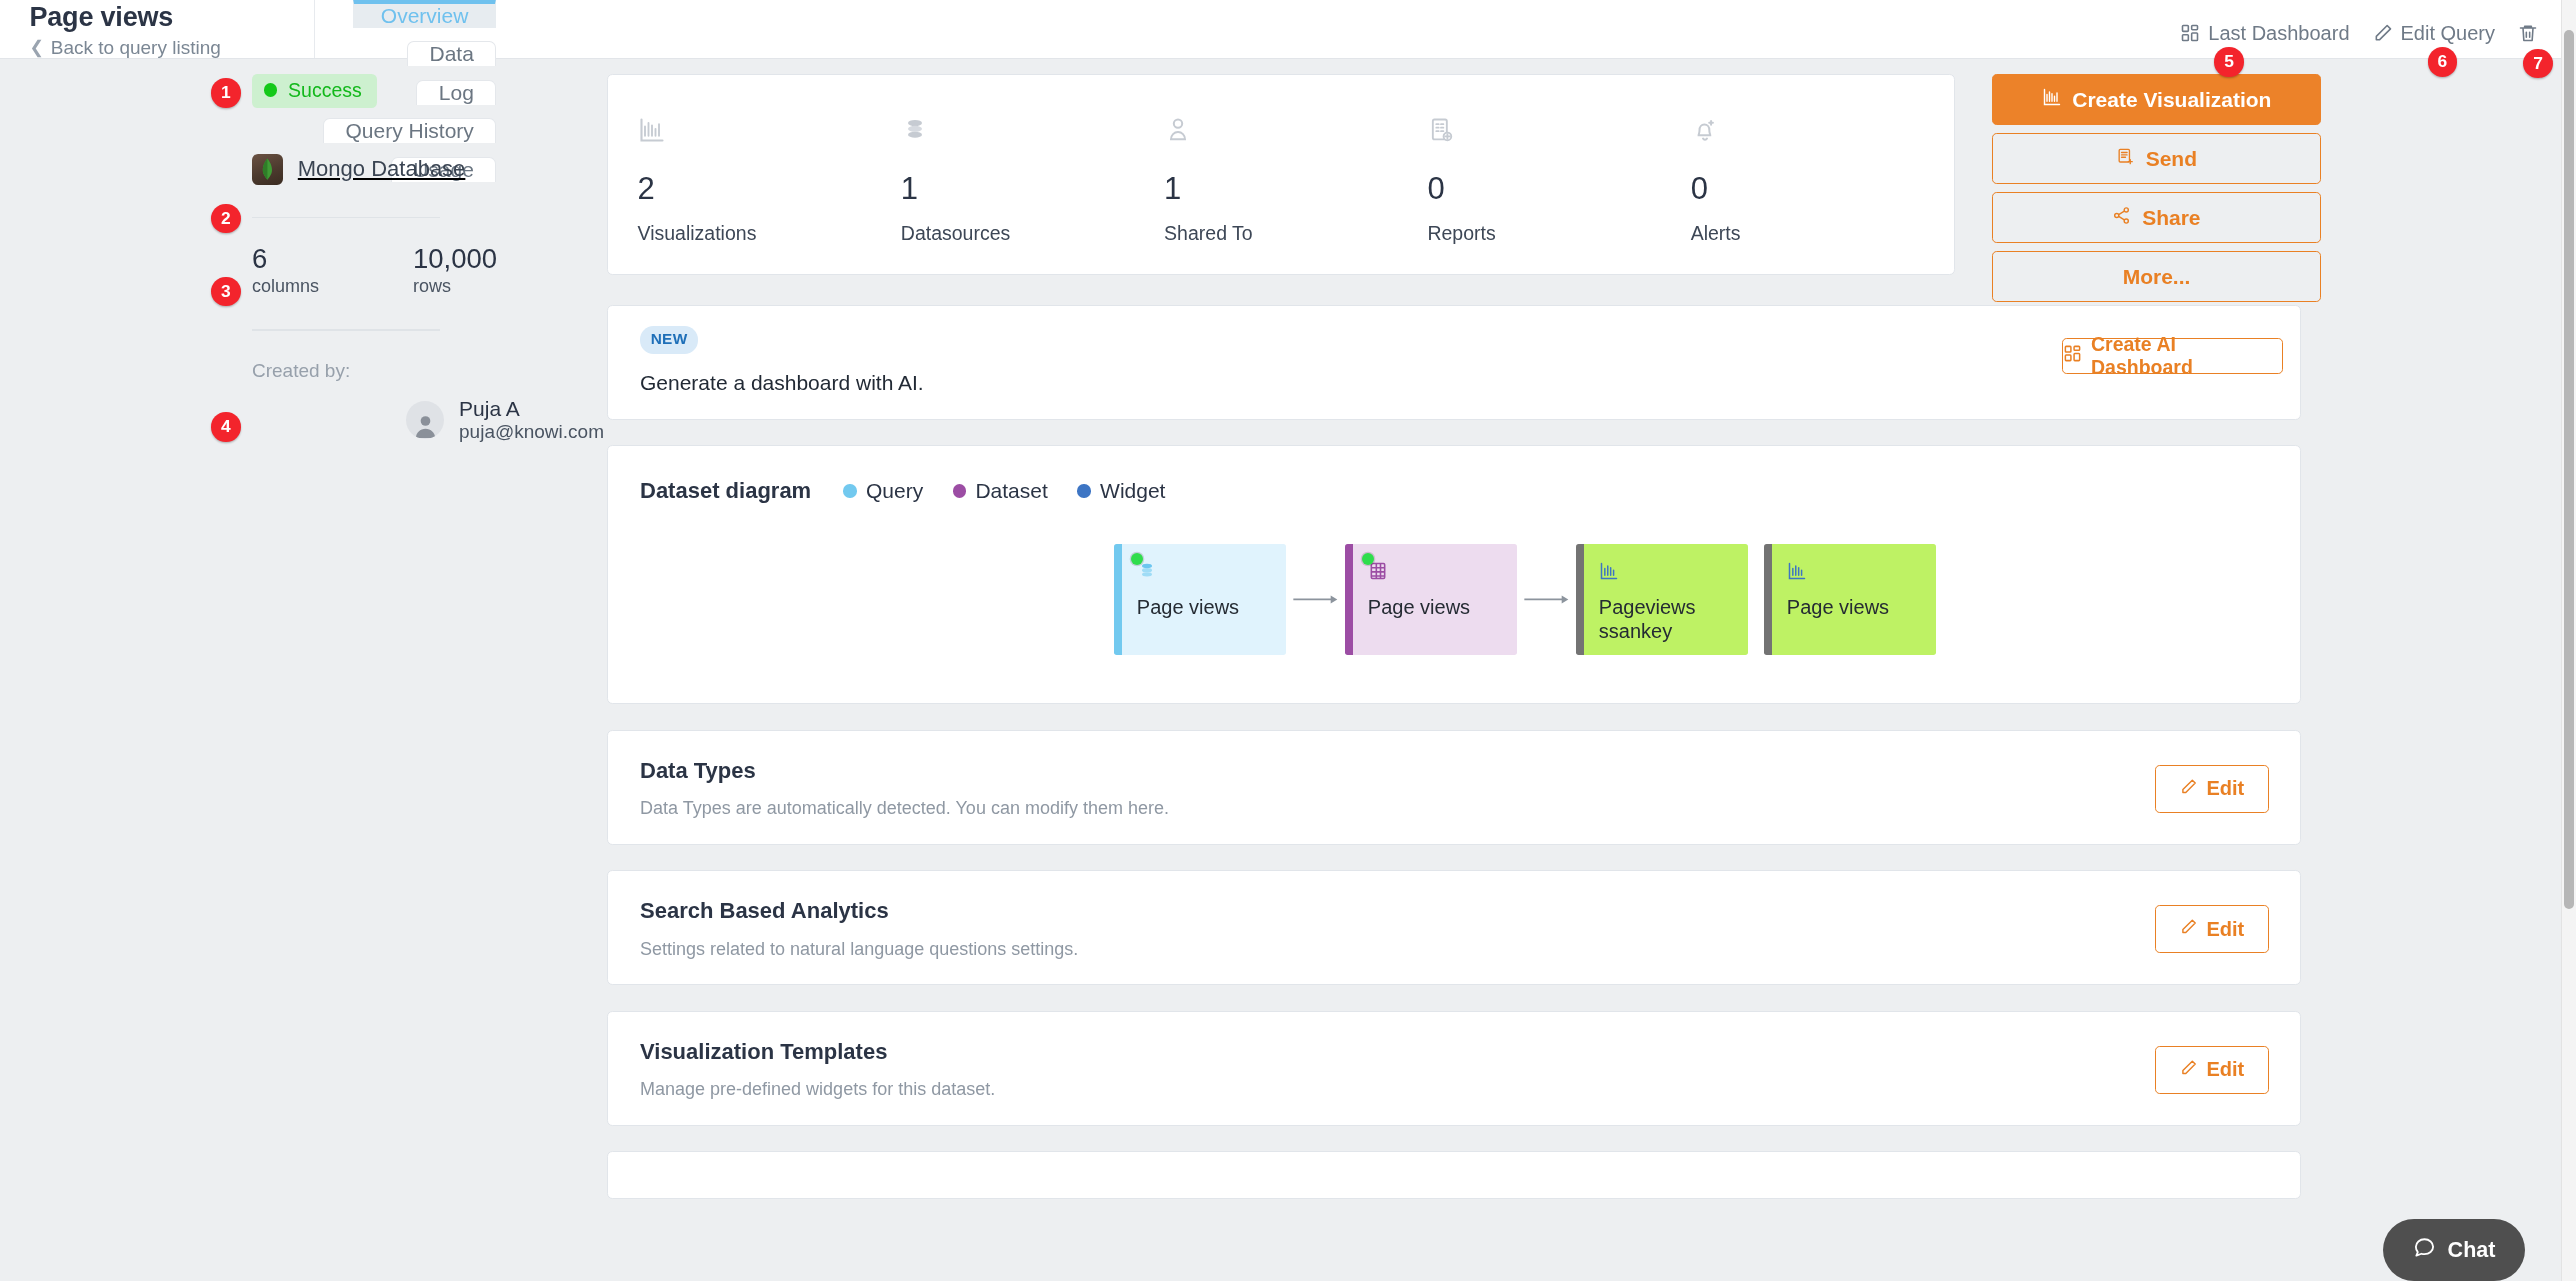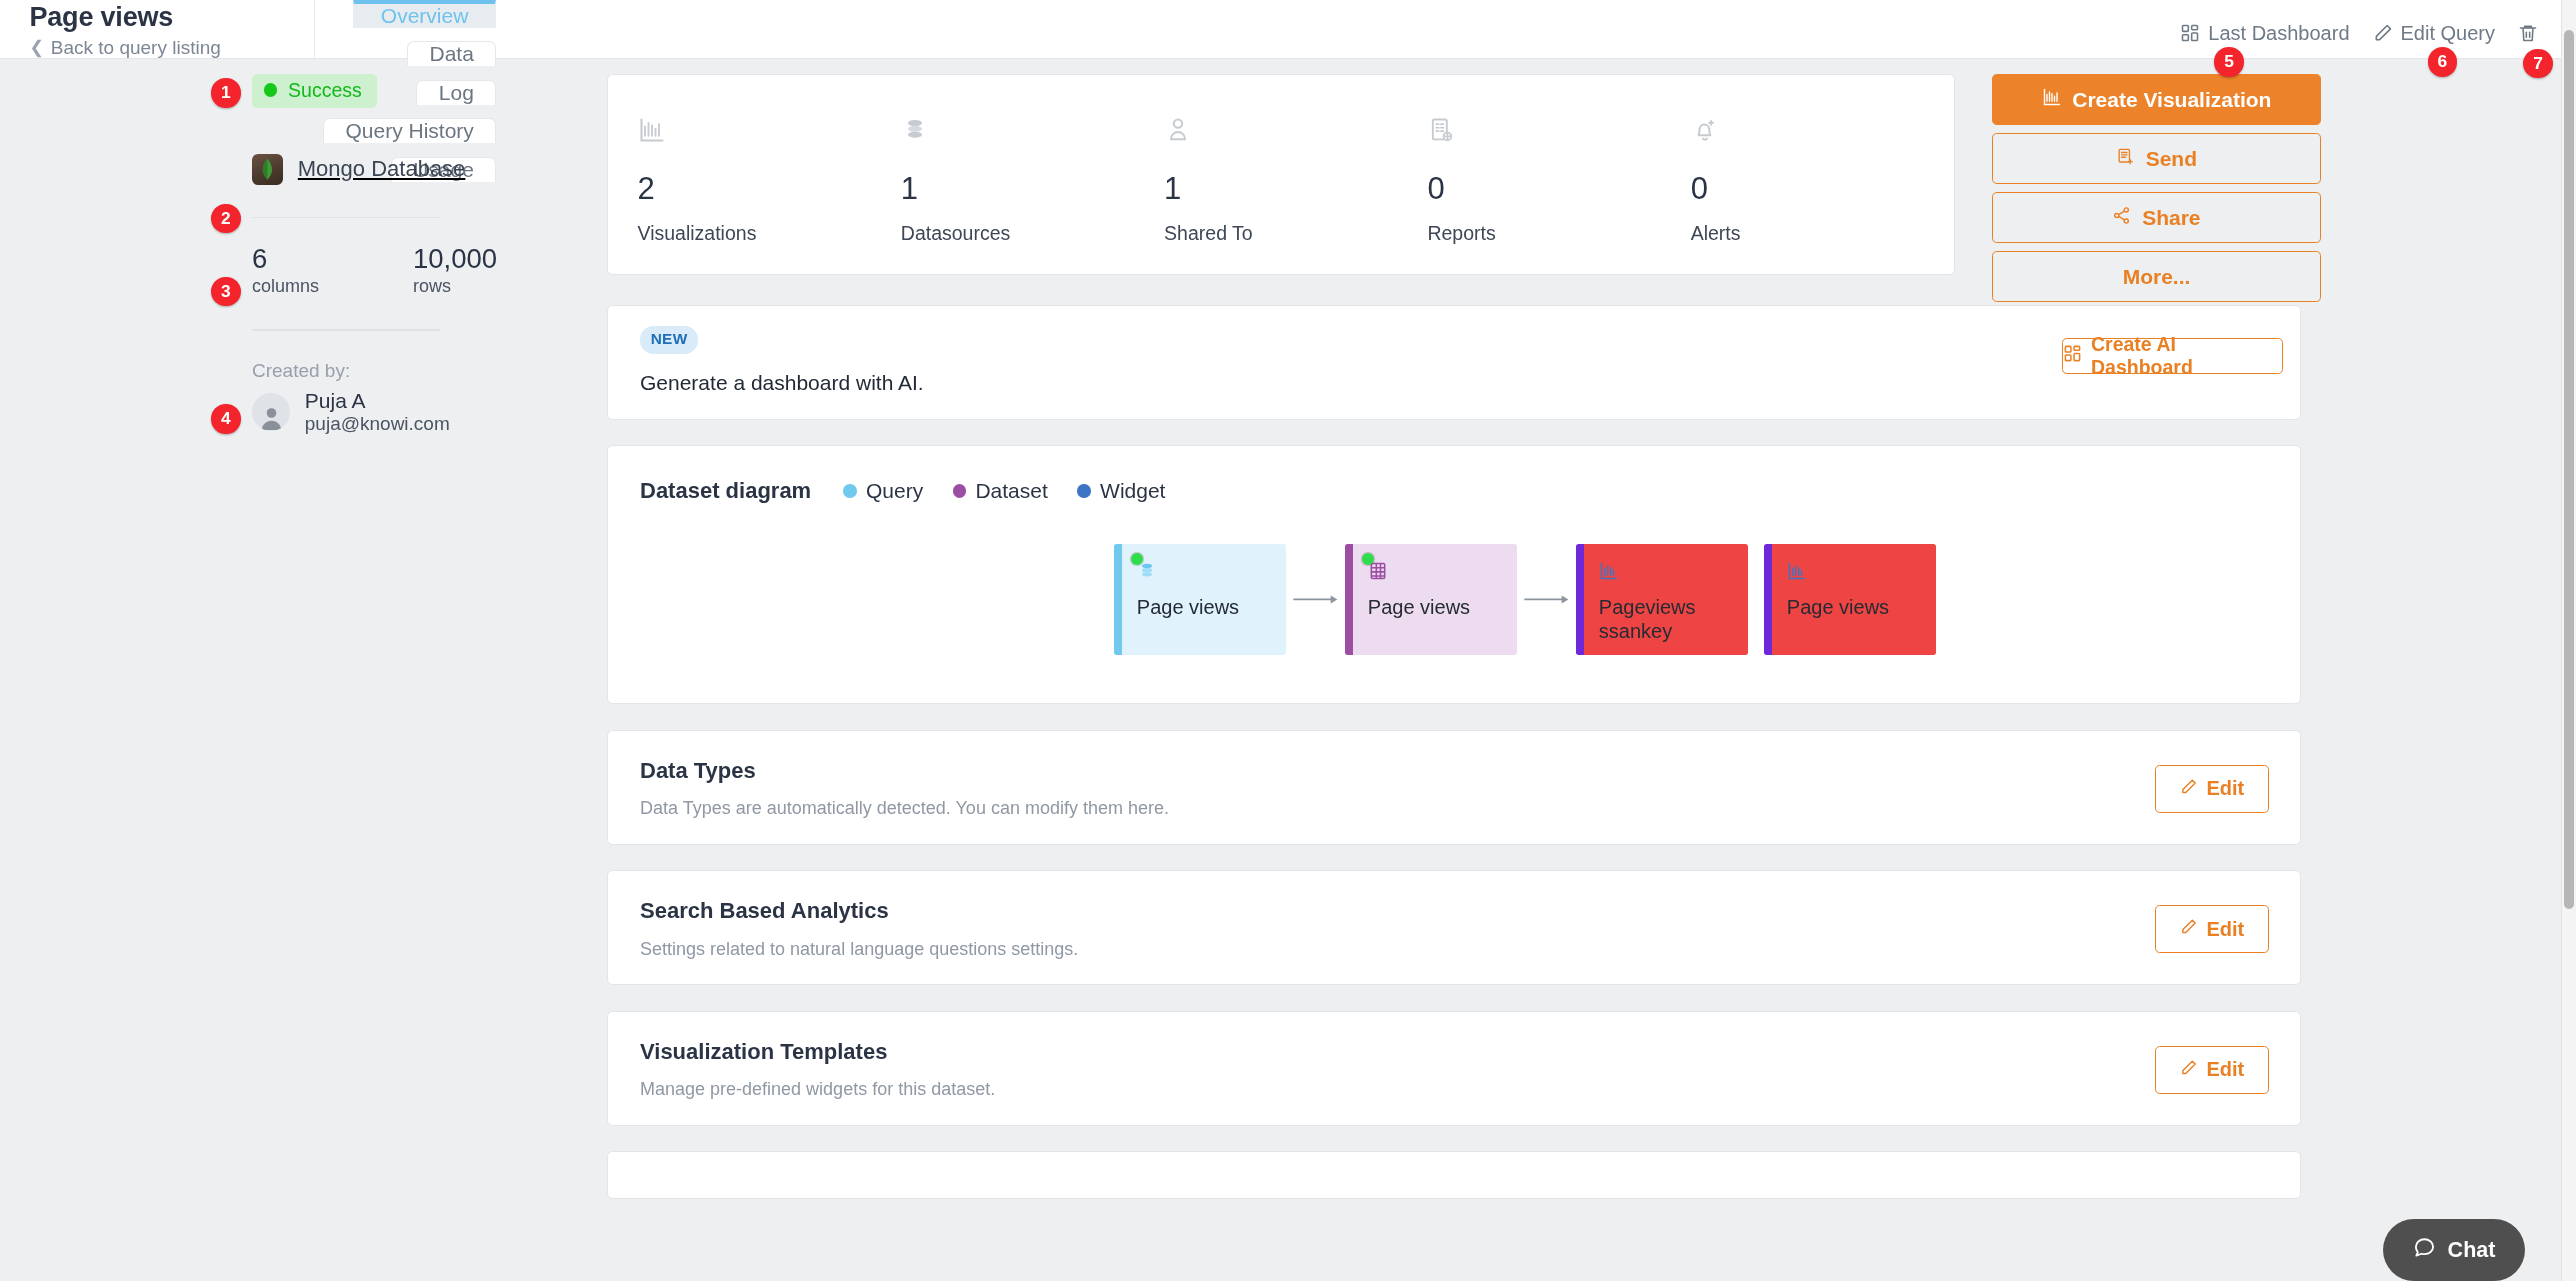--- a/index.html
+++ b/index.html
@@ -109,21 +109,21 @@
   }
   .db-name { font-size: 22px; color: #3a4452; }
 
   .divider { height: 1.3px; background: #dfe3e7; margin: 32px 0 0 252px; width: 188px; }
 
   .counts { display: flex; gap: 94px; margin-top: 27px; }
   .count-big { font-size: 27.5px; color: #2b3445; line-height: 1.0; }
   .count-lbl { font-size: 18px; color: #4a5462; margin-top: 4px; }
 
   .created-lbl { margin: 29.5px 0 0 252px; font-size: 19px; color: #97a0ab; }
-  .user-row { display: flex; align-items: center; gap: 14.8px; margin-top: 7px; }
+  .user-row { display: flex; align-items: center; gap: 14.8px; margin-top: 15px; justify-content: flex-end; }
   .avatar {
     width: 38px; height: 38px; border-radius: 50%; background: #dfe2e6;
     display: flex; align-items: flex-end; justify-content: center; overflow: hidden;
     flex: 0 0 auto;
   }
   .user-name { font-size: 21px; color: #2b3445; line-height: 1.15; }
   .user-mail { font-size: 19px; color: #4a5462; line-height: 1.15; }
 
   
   .main { position: absolute; top: 74px; left: 607px; width: 1731px; }
@@ -184,21 +184,21 @@
   .node {
     width: 172px; height: 111px;
     border-radius: 2.7px;
     padding: 13.4px 0 0 14.8px;
     position: relative;
   }
   .node .nicon { height: 28px; display: flex; align-items: center; }
   .node .nlabel { font-size: 20px; color: #252b33; margin-top: 9.4px; line-height: 1.22; }
   .node.query   { background: #e0f3fd; border-left: 8px solid #72c9ef; }
   .node.dataset { background: #eddcef; border-left: 8px solid #9c4da4; }
-  .node.widget  { background: #ef4444; border-left: 8px solid #6d28d9; }
+  .node.widget  { background: #bef264; border-left: 8px solid #737373; }
   .live-dot {
     position: absolute; top: 9.4px; left: 9.4px;
     width: 12px; height: 12px; border-radius: 50%;
     background: #2fdd4c; box-shadow: 0 0 0 1.3px rgba(0,0,0,.14);
   }
   .arrow { width: 59px; display: flex; align-items: center; justify-content: center; }
   .gap { width: 16px; }
 
   
   .section-card { width: 1694px; margin-top: 25.5px; height: 115px; padding: 27px 0 0 32px; }

